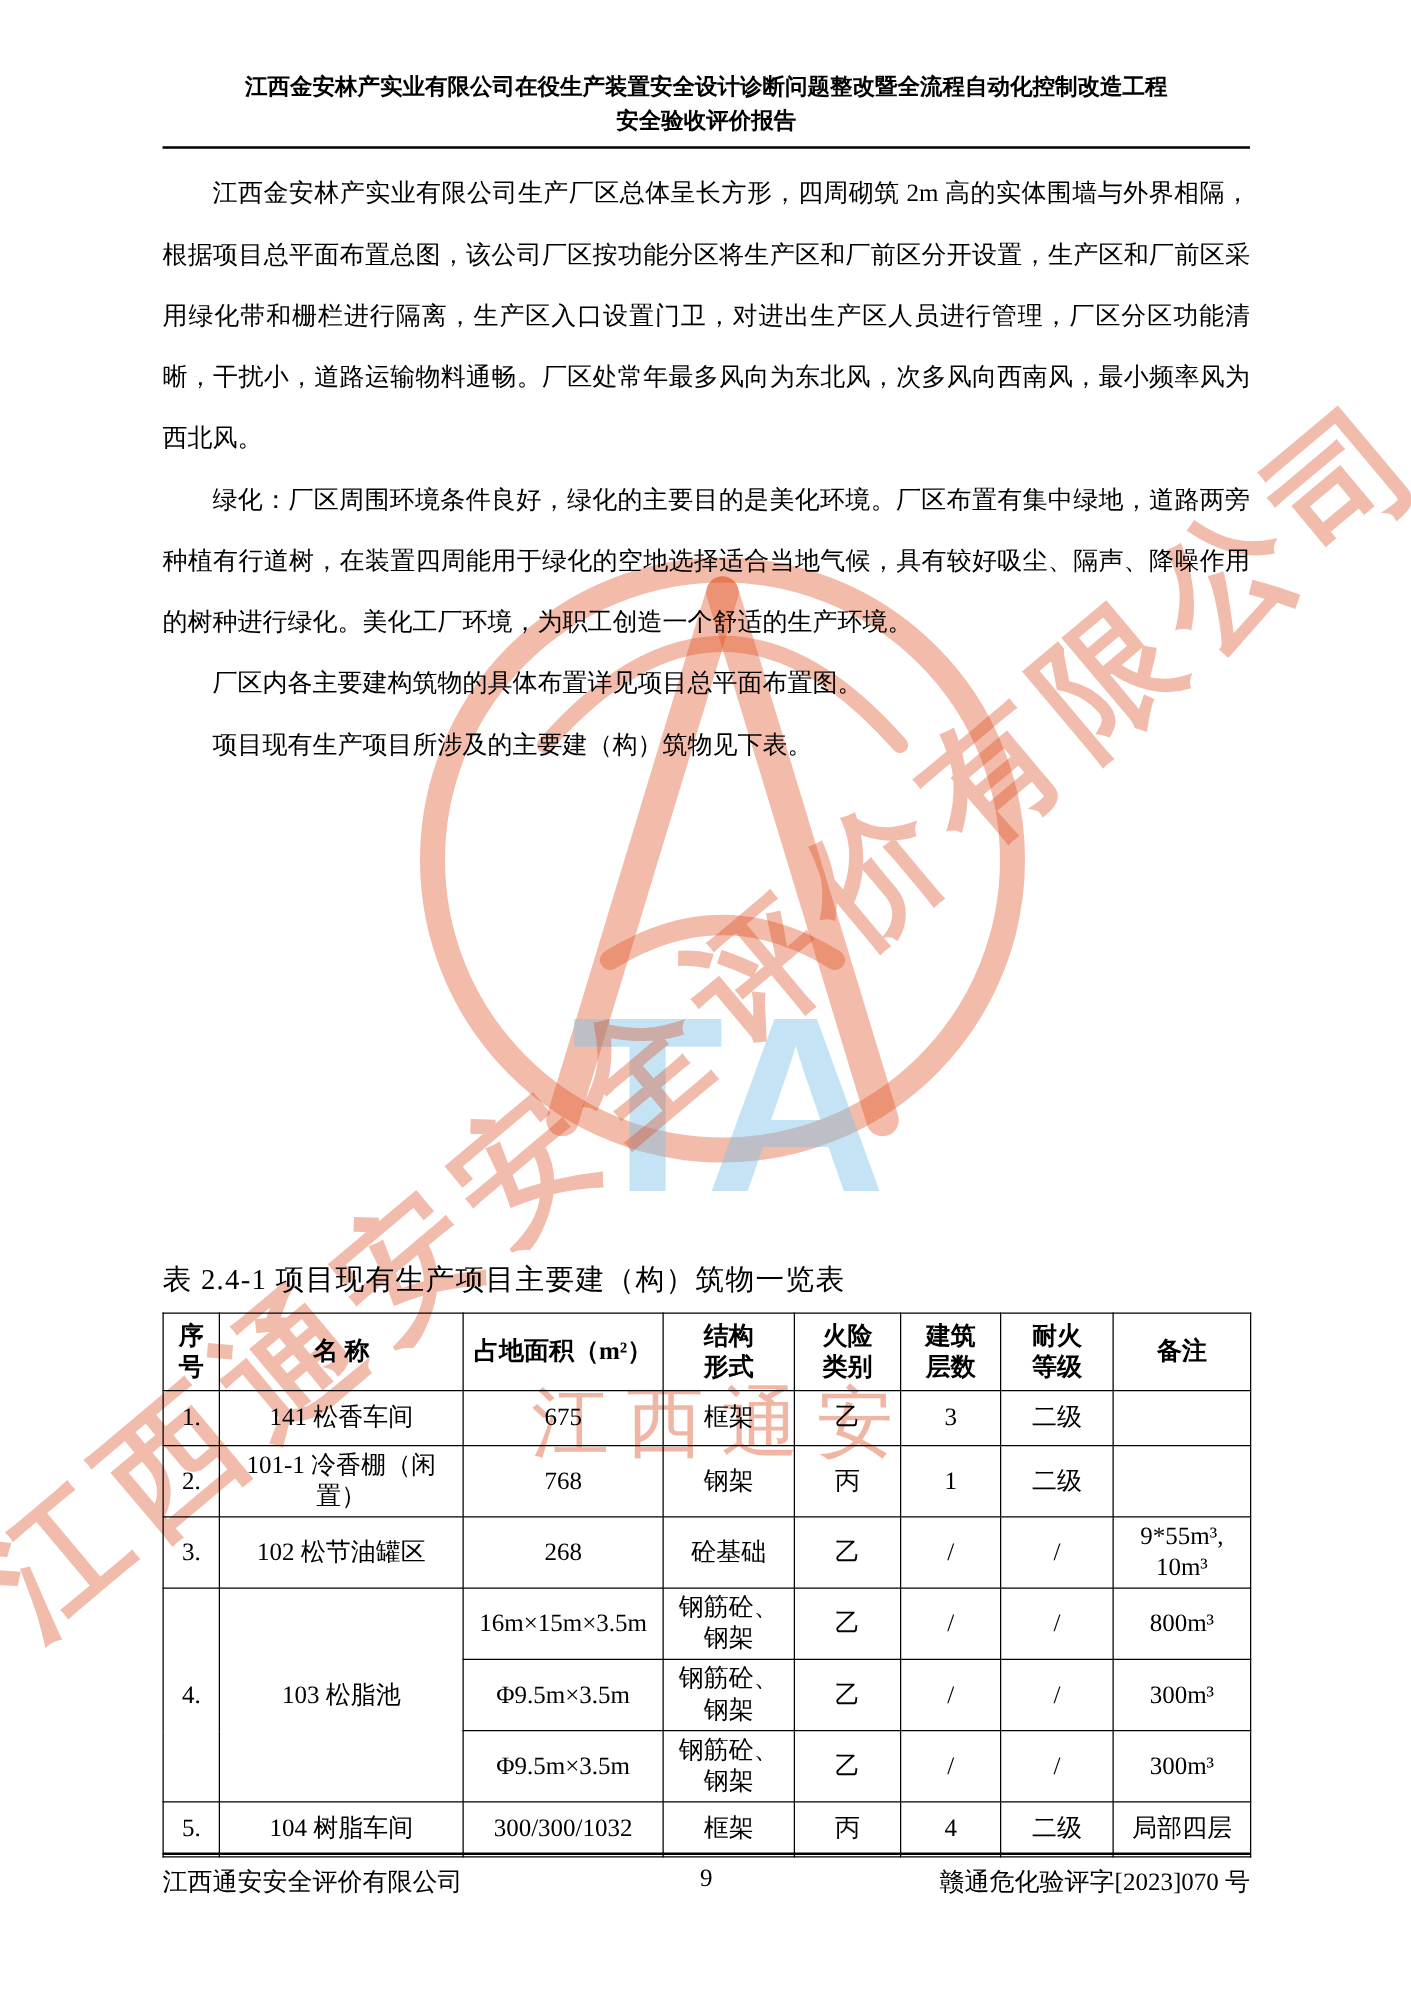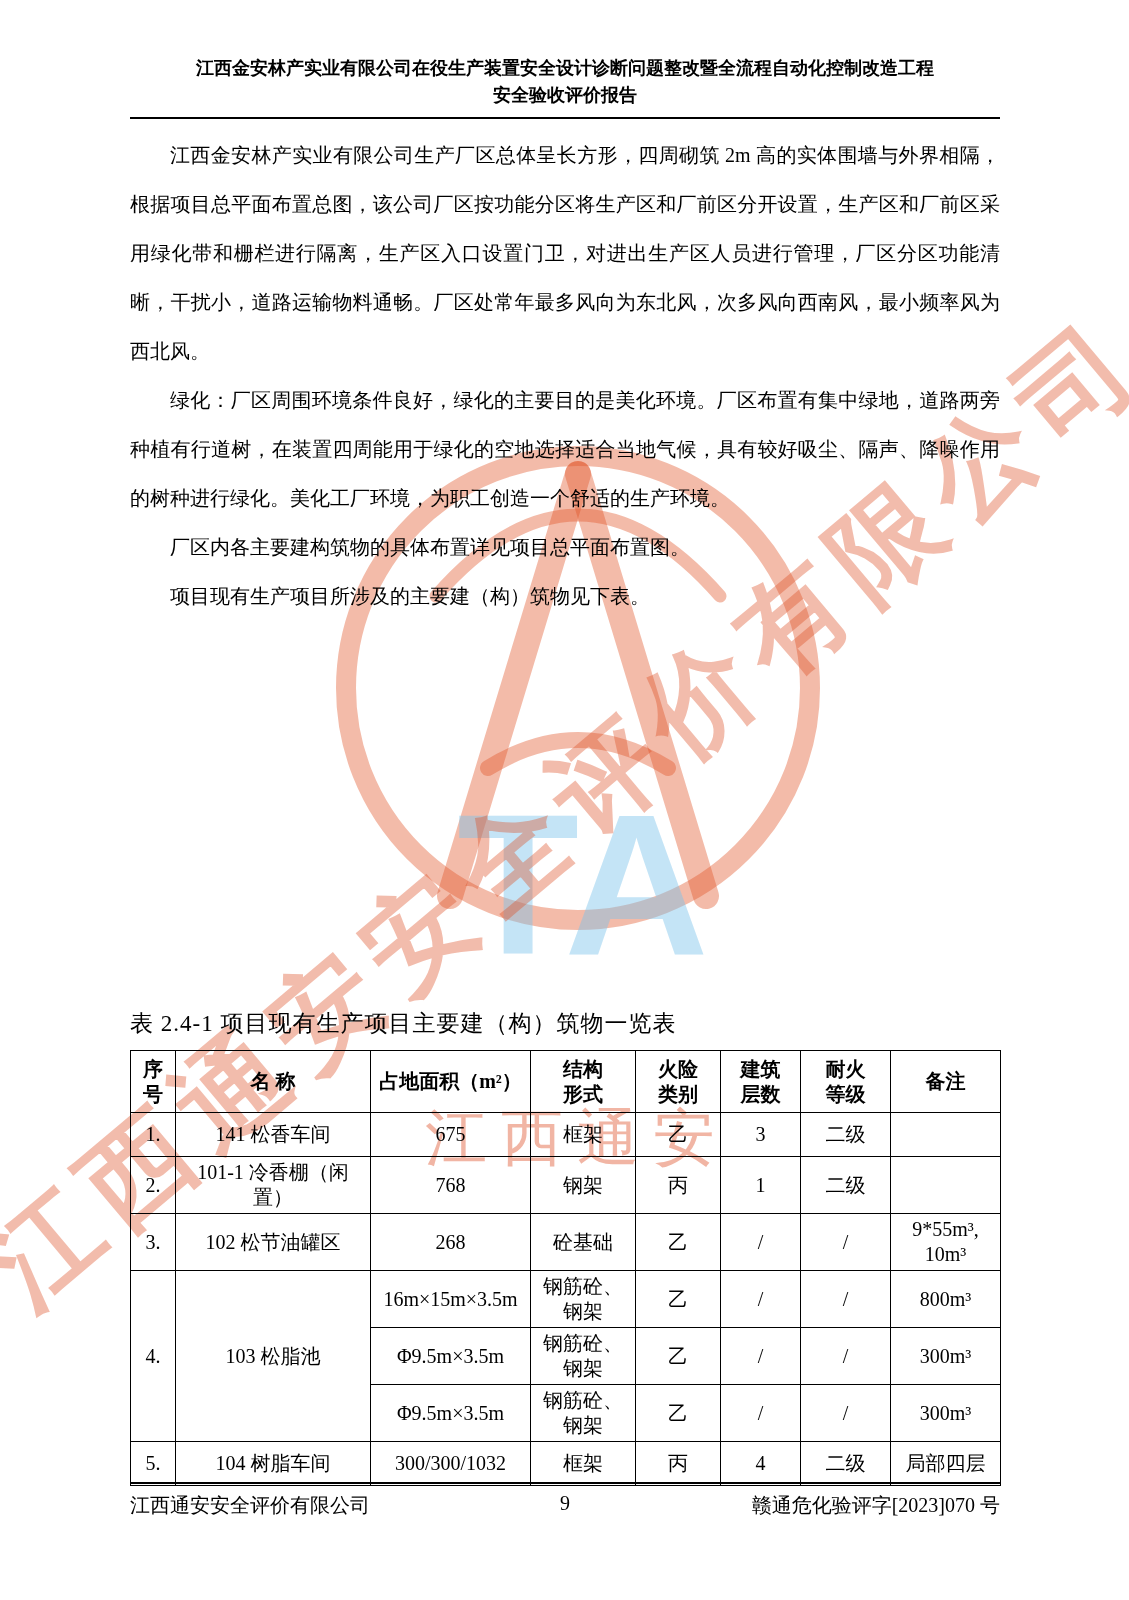--- a/index.html
+++ b/index.html
@@ -10,21 +10,21 @@
     background:#ffffff;
     overflow:hidden;
     font-family:"Liberation Serif","DejaVu Serif",serif;
     color:#000;
   }
   .content { position:relative; z-index:1; padding:56px 129px 0 130px; }
 
   
   .doc-header {
     text-align:center;
-    font-family:Liberation Mono, monospace;
+    font-family:Liberation Serif, serif;
     font-weight:bold;
     font-size:18px;
     line-height:27px;
     border-bottom:2px solid #000;
     padding-bottom:7px;
   }
 
   
   .body-text { margin-top:12px; }
   .body-text p {

